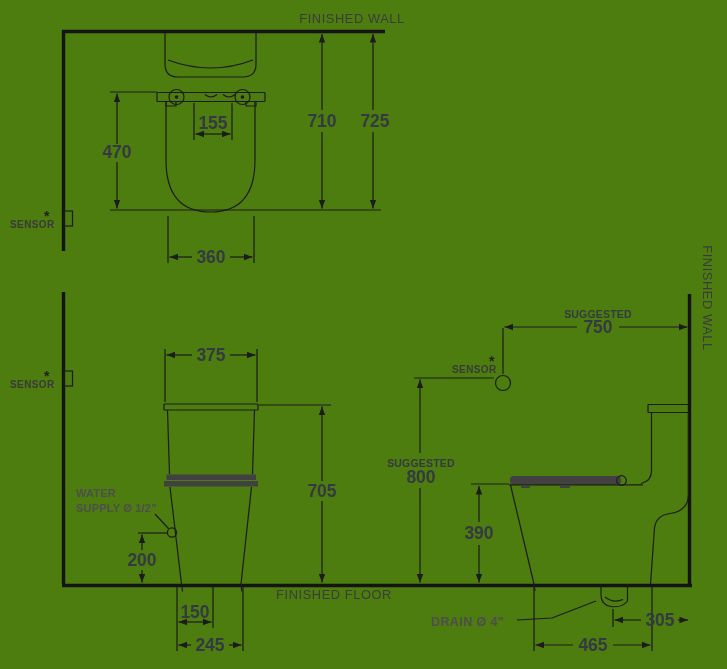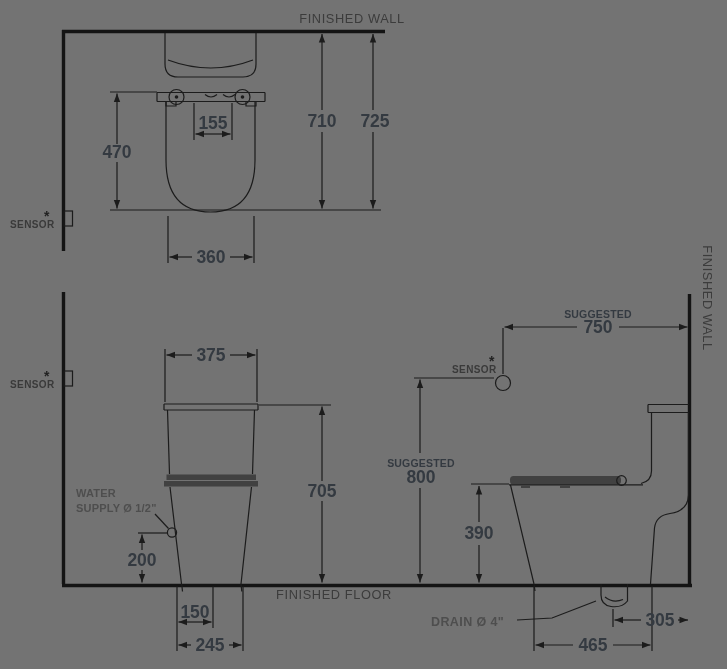--- a/index.html
+++ b/index.html
@@ -1,16 +1,16 @@
 <!DOCTYPE html>
 <html><head>
 <meta charset="utf-8">
 <style>
   html,body{margin:0;padding:0;background:#fff;}
-  .canvas{position:relative;width:727px;height:669px;background:#737373;overflow:hidden;
+  .canvas{position:relative;width:727px;height:669px;background:#4d7c0f;overflow:hidden;
           font-family:"Liberation Sans", sans-serif;}
   svg{position:absolute;left:0;top:0;}
   text{font-family:"Liberation Sans", sans-serif;}
   .num{font-size:17.5px;font-weight:bold;fill:#343a41;text-anchor:middle;}
   .lbl{font-size:12.8px;fill:#3c3c3c;letter-spacing:0.6px;text-anchor:middle;}
   .small-lbl{font-size:10px;font-weight:bold;fill:#3a3a3a;letter-spacing:0.4px;}
   .ast{font-size:14px;font-weight:bold;fill:#222;}
   .gray{font-size:11px;font-weight:600;fill:#4e4e4e;letter-spacing:0.2px;}
   .gray-lg{font-size:12.5px;font-weight:600;fill:#4e4e4e;letter-spacing:0.4px;}
   .sug{font-size:10.5px;font-weight:bold;fill:#343a41;text-anchor:middle;letter-spacing:0.2px;}

